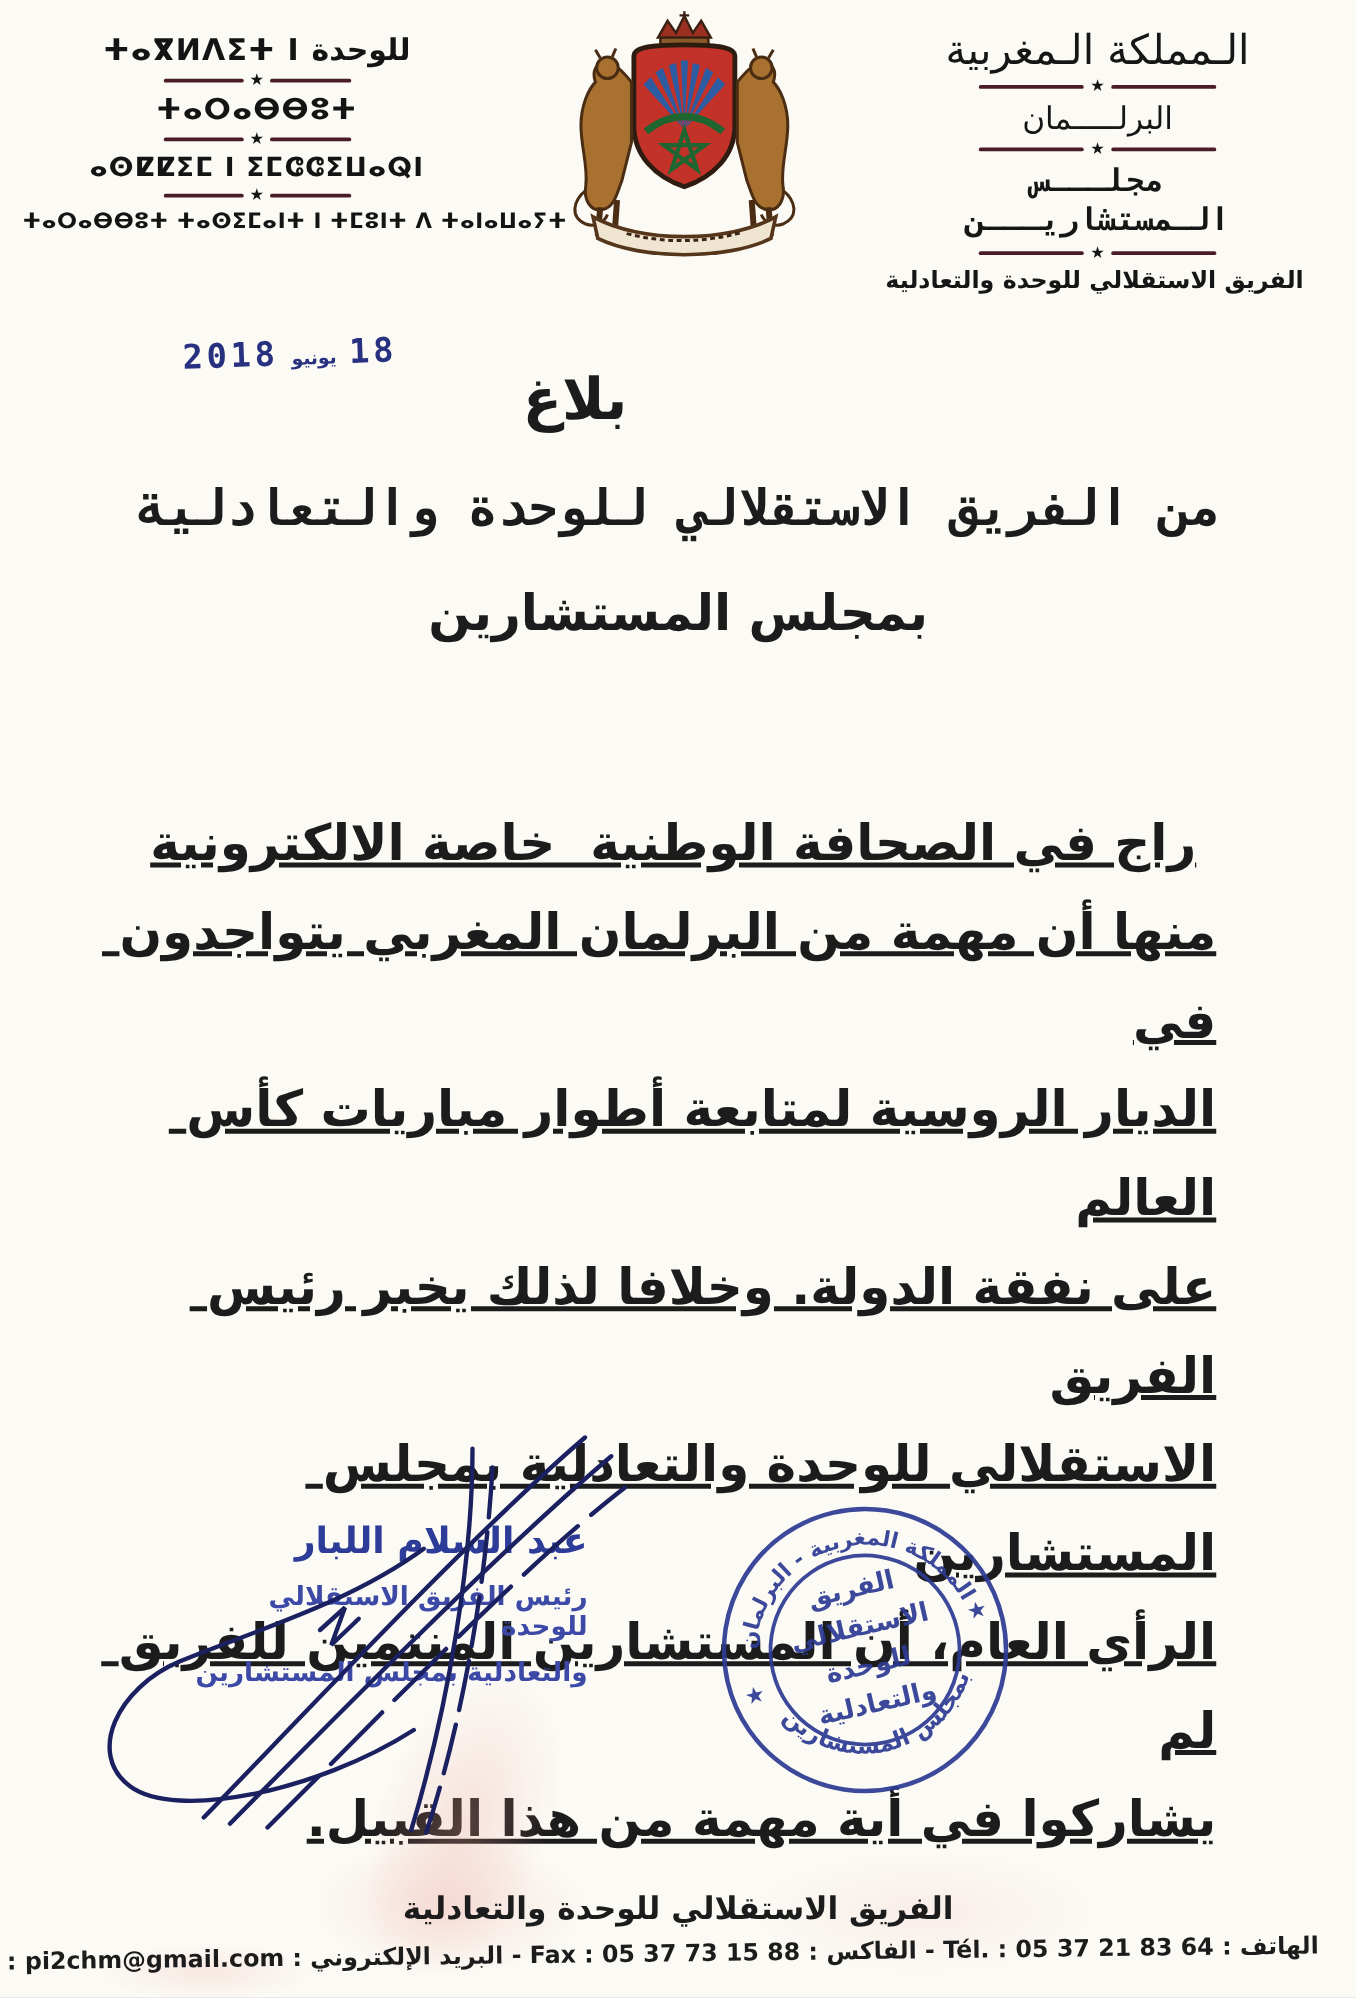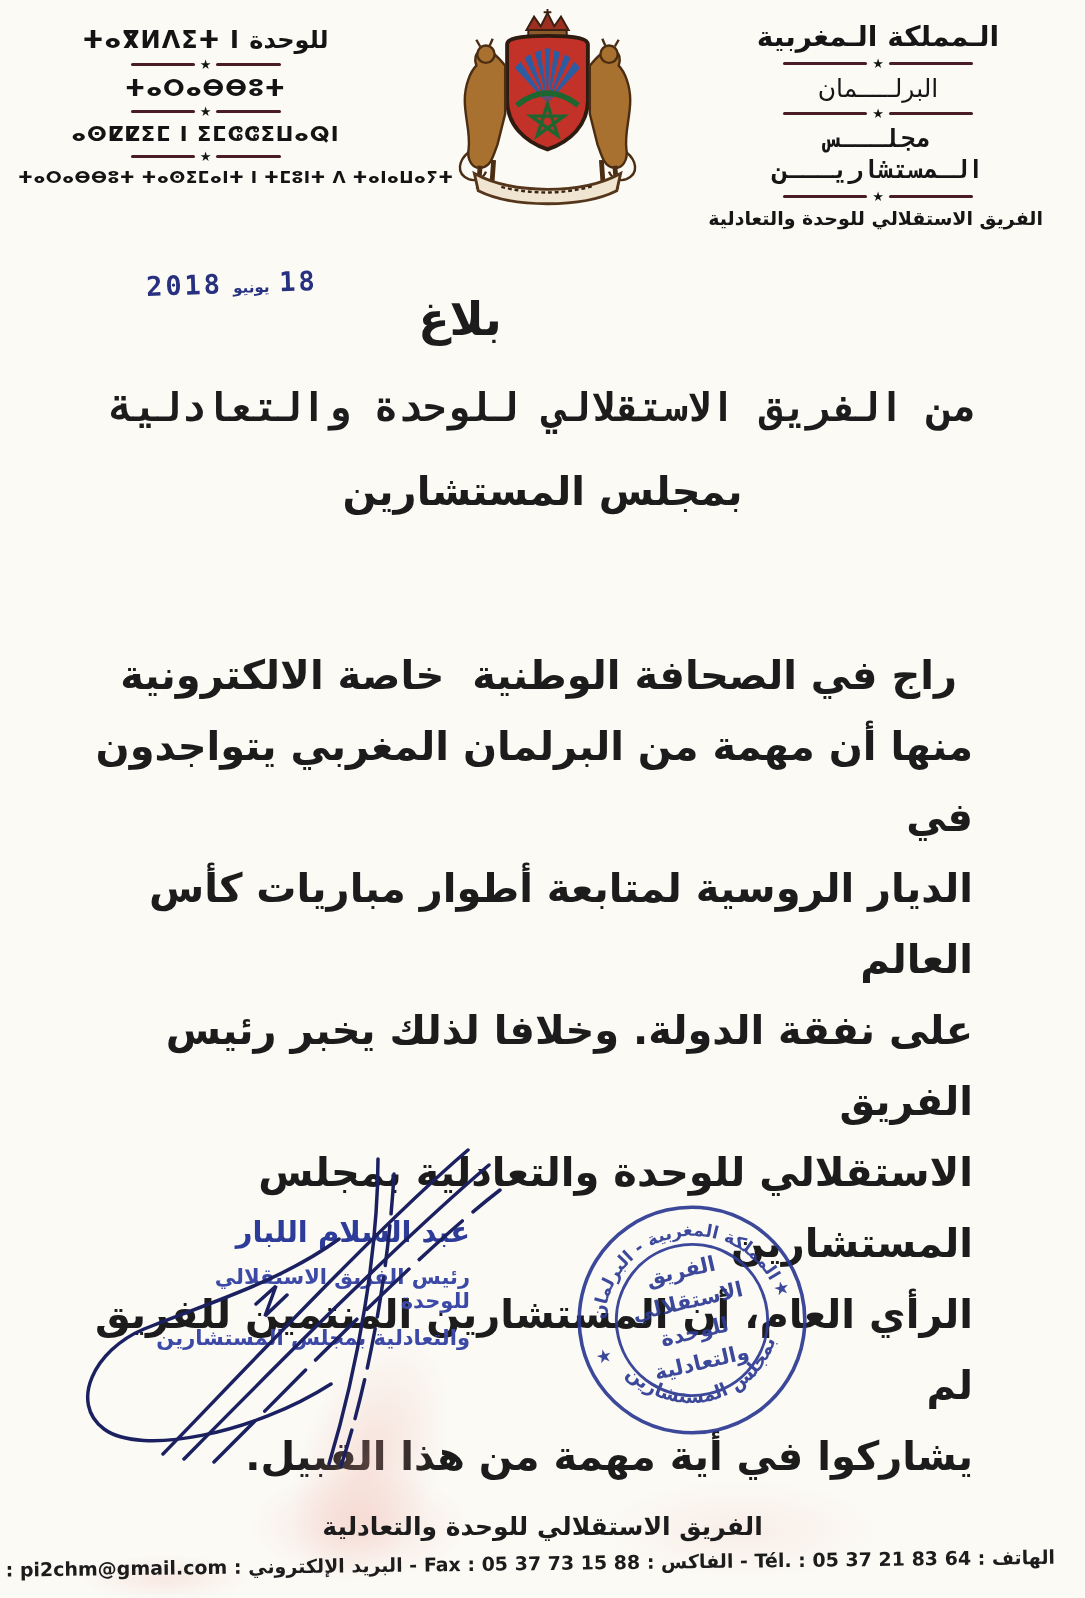--- a/index.html
+++ b/index.html
@@ -14,40 +14,40 @@
   .tif-l1 { font-size:24px; font-weight:bold; letter-spacing:1px; }
   .tif-l2 { font-size:23px; font-weight:bold; letter-spacing:1px; }
   .tif-l3 { font-size:21px; font-weight:bold; letter-spacing:1px; }
   .tif-l4 { font-size:17px; font-weight:bold; letter-spacing:.5px; white-space:nowrap; }
   .divider { display:flex; align-items:center; justify-content:center; gap:5px; margin:4px auto; }
   .divider .bar { height:3px; background:#4a1c28; flex:1; border-radius:2px; }
   .divider .star { color:#141414; font-size:13px; line-height:1; }
   .tif-block .divider { width:150px; }
   .kingdom-block { position:absolute; right:42px; top:20px; width:330px; text-align:center; direction:rtl; color:#161616; }
   .kingdom-block .divider { width:190px; }
-  .kg-l1 { font-size:28px; font-weight:bold; }
+  .kg-l1 { font-size:33px; font-weight:normal; }
   .kg-l2 { font-size:25px; font-weight:normal; }
   .kg-l3 { font-size:25px; font-weight:bold;font-family:Liberation Mono, monospace; }
   .kg-l4 { font-size:19px; font-weight:bold; white-space:nowrap; margin-top:4px; }
   .emblem { position:absolute; left:440px; top:8px; width:215px; height:202px; }
   
   .date-stamp {
     position:absolute; left:146px; top:268px; direction:rtl;
     color:#27317f; transform:rotate(-2deg);
     display:inline-flex; align-items:baseline; gap:10px;
     font-family:"DejaVu Sans Mono", monospace; font-weight:bold;
   }
   .date-day, .date-year { font-size:27px; letter-spacing:3px; }
   .date-month { font-size:15px; font-family:"DejaVu Sans", sans-serif; }
   
   .title-heading { position:absolute; top:292px; left:0; width:920px; text-align:center; font-size:46px; font-weight:bold; direction:rtl; }
   .title-line2 { position:absolute; top:384px; left:0; width:1085px; text-align:center; font-size:40px; font-weight:bold; direction:rtl;font-family:Liberation Mono, monospace; }
   .title-line3 { position:absolute; top:468px; left:0; width:1085px; text-align:center; font-size:40px; font-weight:bold; direction:rtl; }
   
-  .body-block { position:absolute; top:640px; left:78px; right:112px; direction:rtl; }
+  .body-block { position:absolute; top:640px; left:78px; right:112px; direction:rtl;text-decoration:underline; }
   .body-line { font-size:40px; font-weight:bold; line-height:71px; text-align:right; white-space:pre-wrap; }
   .body-line.indent { padding-right:16px; }
   
   .sig-block { position:absolute; left:100px; top:1215px; width:370px; direction:rtl; text-align:right; }
   .sig-name { font-size:29px; font-weight:bold; color:#2d3b99; margin-bottom:16px; padding-left:6px; }
   .sig-role1 { font-size:21px; font-weight:bold; color:#3c49a7; margin-bottom:13px; padding-left:42px; }
   .sig-role2 { font-size:21px; font-weight:bold; color:#3c49a7; padding-left:26px; }
   .sig-scribble { position:absolute; left:48px; top:1132px; width:470px; height:340px; }
   
   .stamp { position:absolute; left:572px; top:1200px; width:240px; height:240px; transform:rotate(-13deg); opacity:.93; }

